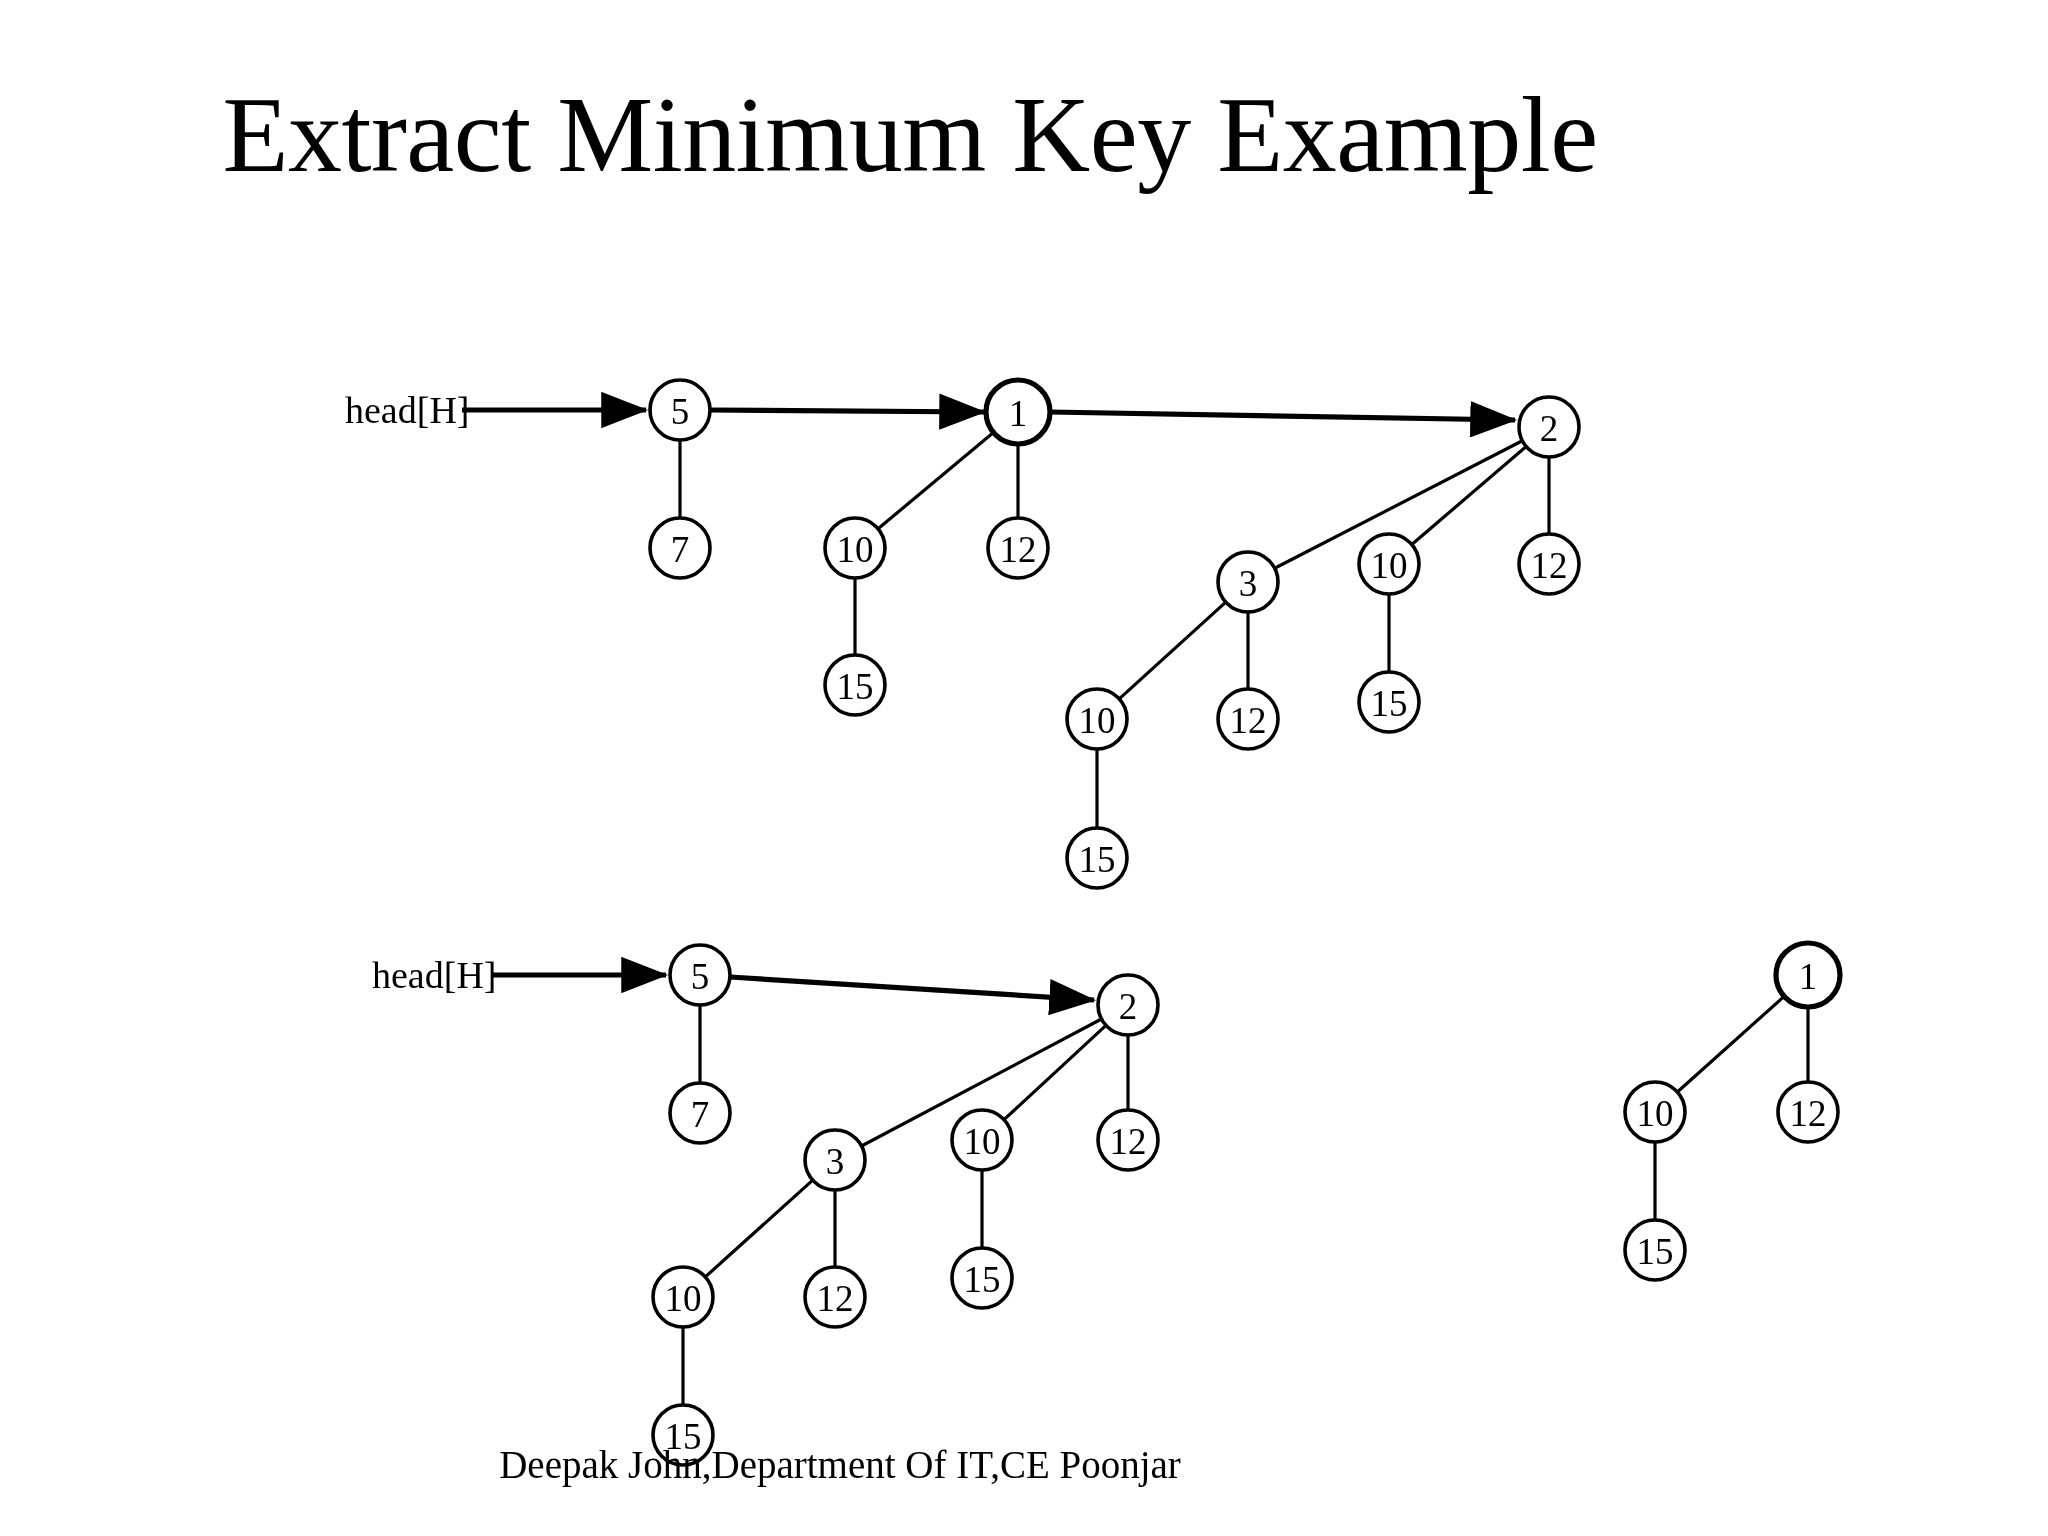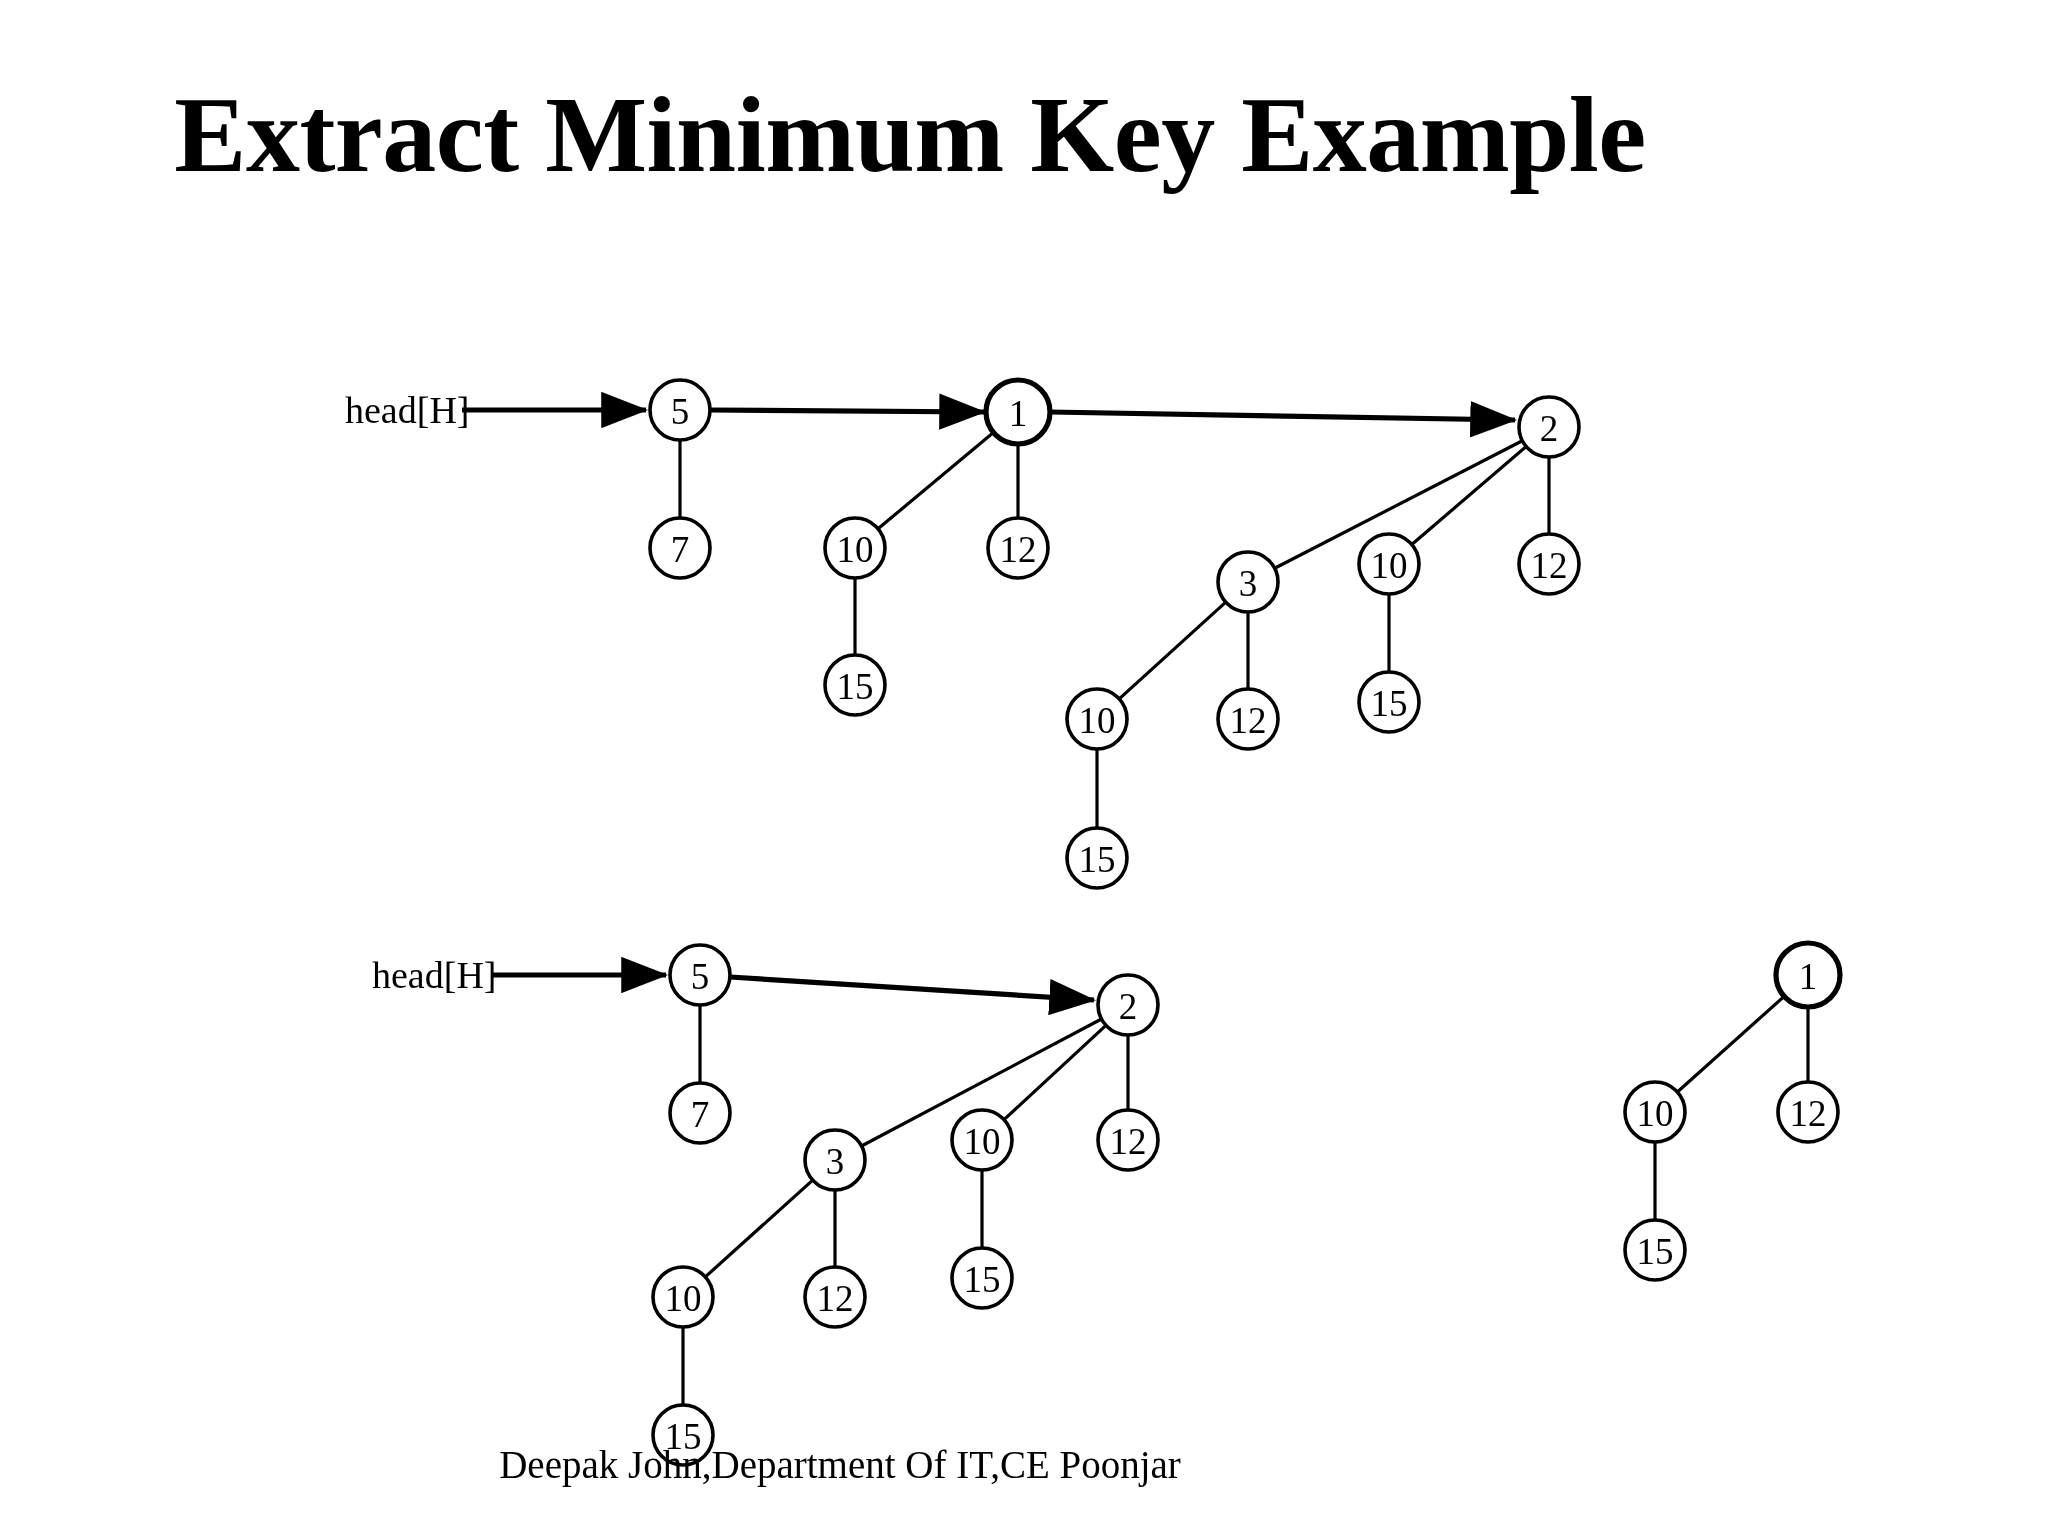--- a/index.html
+++ b/index.html
@@ -23,21 +23,21 @@
     background: #ffffff;
   }
   .slide-title {
     position: absolute;
     left: 0;
     top: 78px;
     width: 1820px;
     text-align: center;
     font-family: "Liberation Serif", "DejaVu Serif", serif;
     font-size: 108px;
-    font-weight: 700;
+    font-weight: 400;
     line-height: 1.05;
     color: #000000;
     letter-spacing: -0.5px;
     white-space: nowrap;
   }
   .slide-footer {
     position: absolute;
     left: 0;
     top: 1442px;
     width: 1680px;

